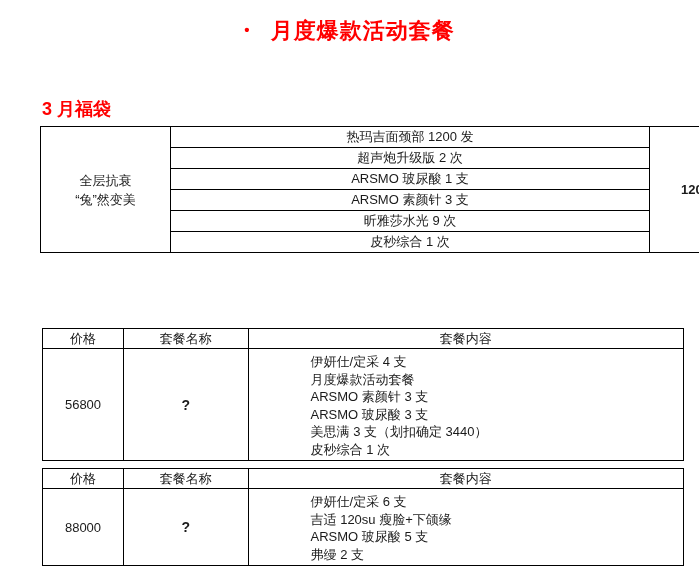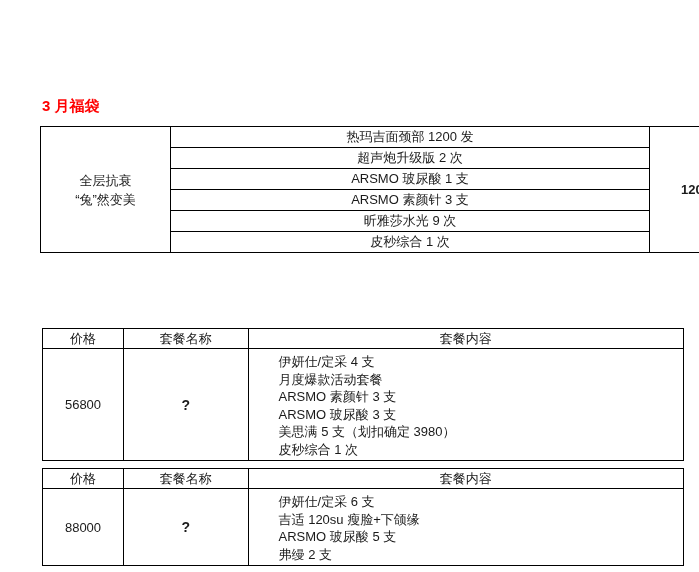--- a/index.html
+++ b/index.html
@@ -30,21 +30,21 @@
     font-size: 15px;
     vertical-align: 3px;
     margin-right: 20px;
   }
   .section-label {
     position: absolute;
     top: 97px;
     left: 42px;
     color: #ff0000;
     font-weight: bold;
-    font-size: 15px;
+    font-size: 18px;
   }
   table {
     position: absolute;
     border-collapse: collapse;
     table-layout: fixed;
   }
   td, th {
     border: 1px solid #000000;
     font-size: 13px;
     font-weight: normal;
@@ -64,31 +64,34 @@
   .pkg th { height: 20px; }
   .pkg .col-price   { width: 80px; font-family: Liberation Mono, monospace; }
   .pkg .col-name    { width: 123px; text-align: center; }
   .pkg .col-content { width: 430px; }
   .pkg .name-cell { font-weight: bold; font-size: 14px; }
   .pkg .content-cell {
     text-align: left;
     vertical-align: top;
     padding: 4px 6px 2px 30px;
   }
-  .pkg .content-cell div { line-height: 17.5px; white-space: nowrap; }
+  .pkg .content-cell div { line-height: 17.5px; white-space: nowrap; margin-left: 32px; }
   .t2 { top: 328px; }
   .t2 .content-row td { height: 110px; }
   .t3 { top: 468px; }
   .t3 .content-row td { height: 73px; }
 </style>
 </head>
 <body>
 
 <div class="page">
 
+  <div class="doc-title">
+    <span class="bullet">•</span><span>月度爆款活动套餐</span>
+  </div>
 
   <div class="section-label">3 月福袋</div>
 
   <table class="t1">
     <tbody>
       <tr>
         <td class="col-left" rowspan="6">
           <div>全层抗衰</div>
           <div>“兔”然变美</div>
         </td>
@@ -121,21 +124,21 @@
         <th class="col-content">套餐内容</th>
       </tr>
       <tr class="content-row">
         <td>56800</td>
         <td class="name-cell">?</td>
         <td class="content-cell">
           <div>伊妍仕/定采 4 支</div>
           <div>月度爆款活动套餐</div>
           <div>ARSMO 素颜针 3 支</div>
           <div>ARSMO 玻尿酸 3 支</div>
-          <div>美思满 5 支（划扣确定 3980）</div>
+          <div>美思满 3 支（划扣确定 3440）</div>
           <div>皮秒综合 1 次</div>
         </td>
       </tr>
     </tbody>
   </table>
 
   <table class="pkg t3">
     <tbody>
       <tr>
         <th class="col-price">价格</th>

